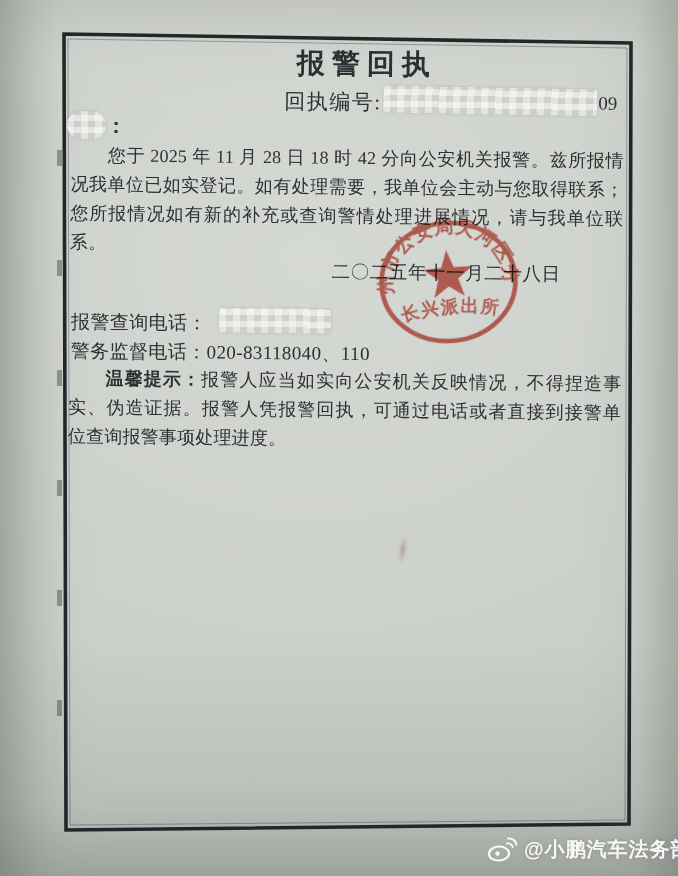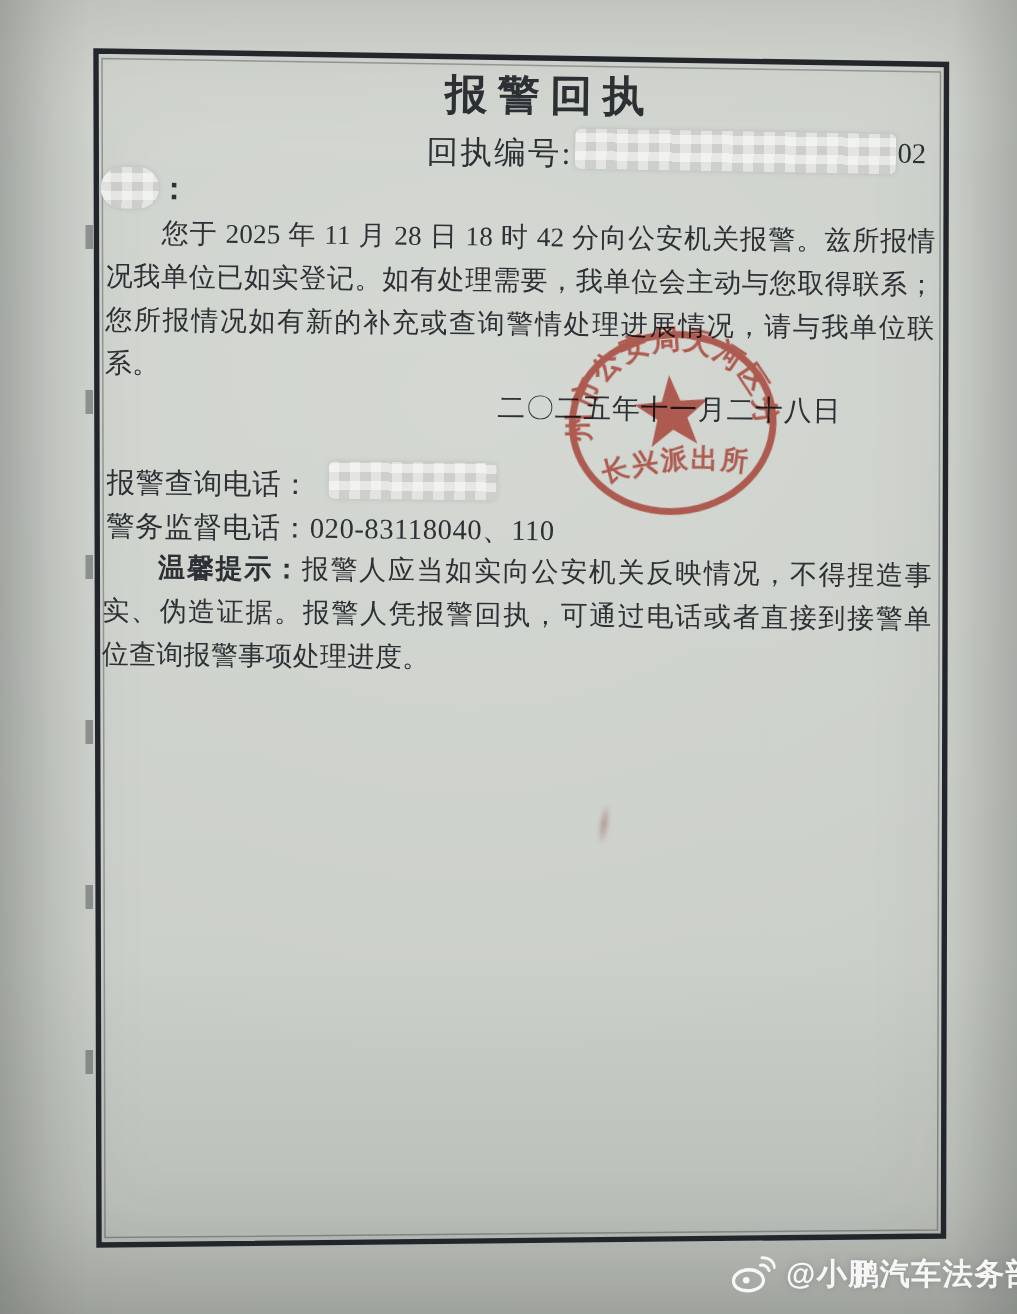--- a/index.html
+++ b/index.html
@@ -83,21 +83,21 @@
   <polygon points="68,39 627,48 625,820 70,825" fill="none" stroke="#22262b" stroke-width="1" opacity=".35"></polygon>
 </svg>
 <div class="left-ticks"></div>
 
 <div class="content">
 
   <div class="abs doc-title">报警回执</div>
 
   <div class="abs receipt-label">回执编号:</div>
   <div class="mosaic redact-receipt"></div>
-  <div class="abs receipt-suffix">02</div>
+  <div class="abs receipt-suffix">09</div>
 
   <div class="mosaic redact-name"></div>
   <div class="abs greeting-colon">：</div>
 
   <div class="abs line jline indent l1">您于 2025 年 11 月 28 日 18 时 42 分向公安机关报警。兹所报情</div>
   <div class="abs line jline l2">况我单位已如实登记。如有处理需要，我单位会主动与您取得联系；</div>
   <div class="abs line jline l3">您所报情况如有新的补充或查询警情处理进展情况，请与我单位联</div>
   <div class="abs line l4">系。</div>
 
   <div class="abs date-line">二〇二五年十一月二十八日</div>

